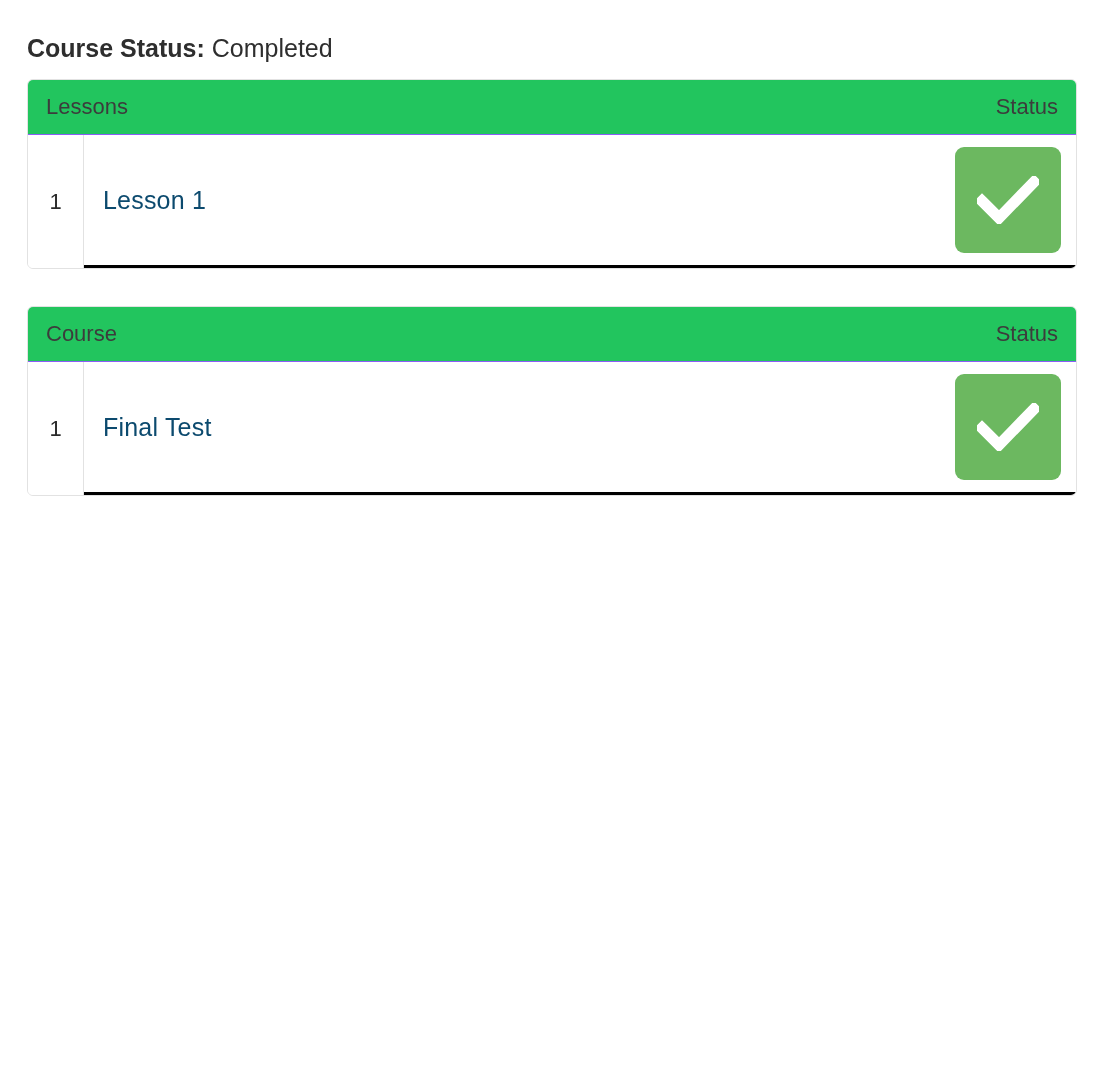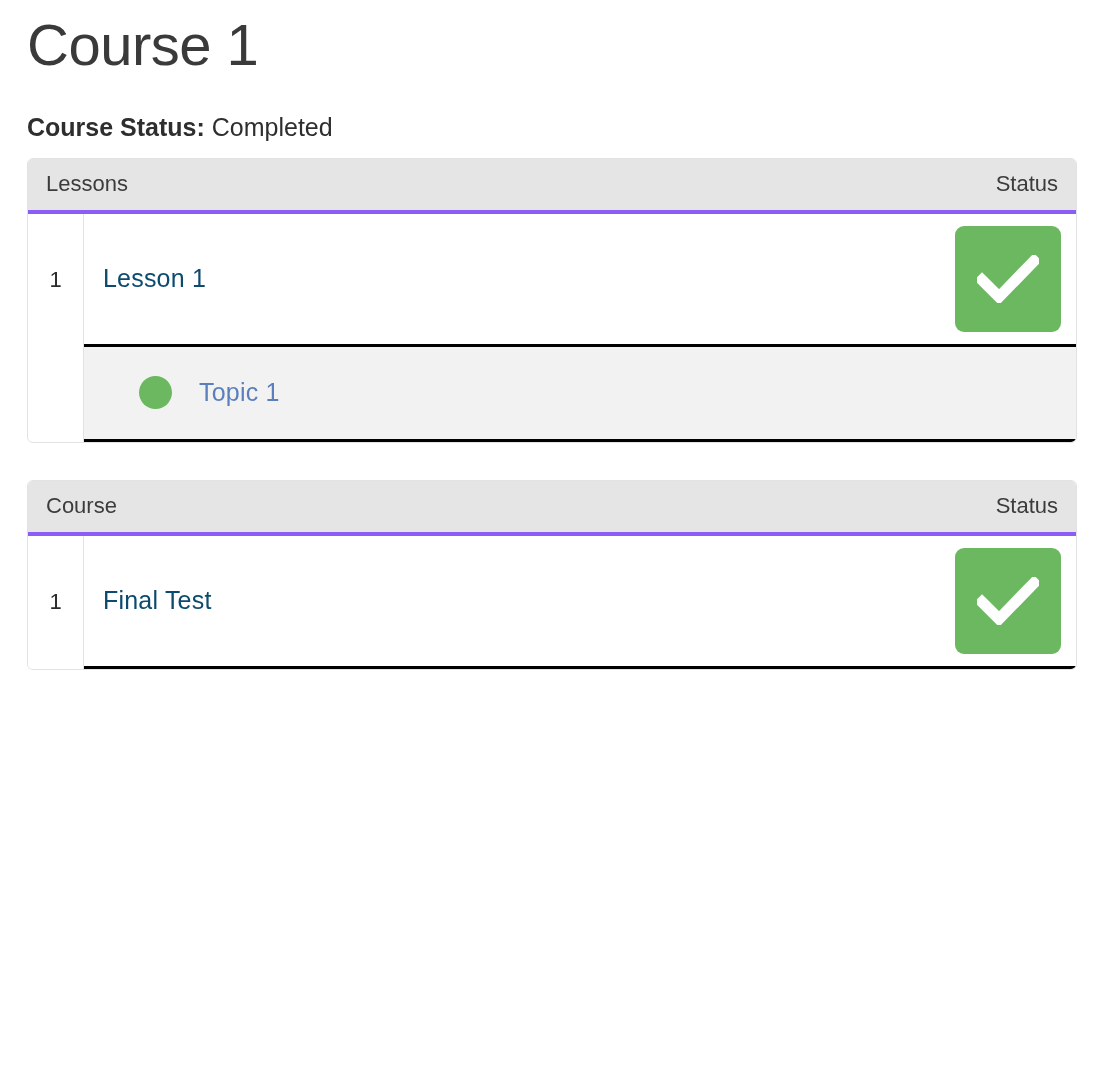--- a/index.html
+++ b/index.html
@@ -102,22 +102,22 @@
     overflow: hidden;
   }
   .ld-table.quizzes {
     margin-top: 37px;
   }
 
   .ld-thead {
     display: flex;
     align-items: center;
     justify-content: space-between;
-    background: #e5e5e5;
-    border-bottom: 4px solid #8b5cf6;
+    background: #22c55e;
+    border-bottom: 1px solid #8b5cf6;
     height: 55px;
     padding: 0 18px;
     box-sizing: border-box;
   }
   .ld-thead .th-label,
   .ld-thead .th-status {
     font-size: 22px;
     color: #3c3c3c;
     font-weight: 400;
   }
@@ -212,21 +212,20 @@
     cursor: pointer;
     margin-left: 27px;
     letter-spacing: 0.2px;
   }
 </style>
 </head>
 <body>
 
 <div class="page">
 
-  <h1 class="course-title">Course 1</h1>
 
   <p class="course-status">
     <span class="status-label">Course Status:</span>
     <span class="status-value">Completed</span>
   </p>
 
 
 
   <div class="ld-table lessons">
 
@@ -245,24 +244,20 @@
               <path d="M5 25 L22 42 L57 6" fill="none" stroke="#ffffff" stroke-width="11" stroke-linecap="square" stroke-linejoin="miter"></path>
             </svg>
           </div>
         </div>
       </div>
     </div>
 
     <div class="topics">
       <div class="num-spacer"></div>
       <div class="topic-list">
-        <div class="topic-row alt">
-          <span class="topic-dot"></span>
-          <a class="topic-link">Topic 1</a>
-        </div>
       </div>
     </div>
 
   </div>
 
   <div class="ld-table quizzes">
 
     <div class="ld-thead">
       <span class="th-label">Course</span>
       <span class="th-status">Status</span>

